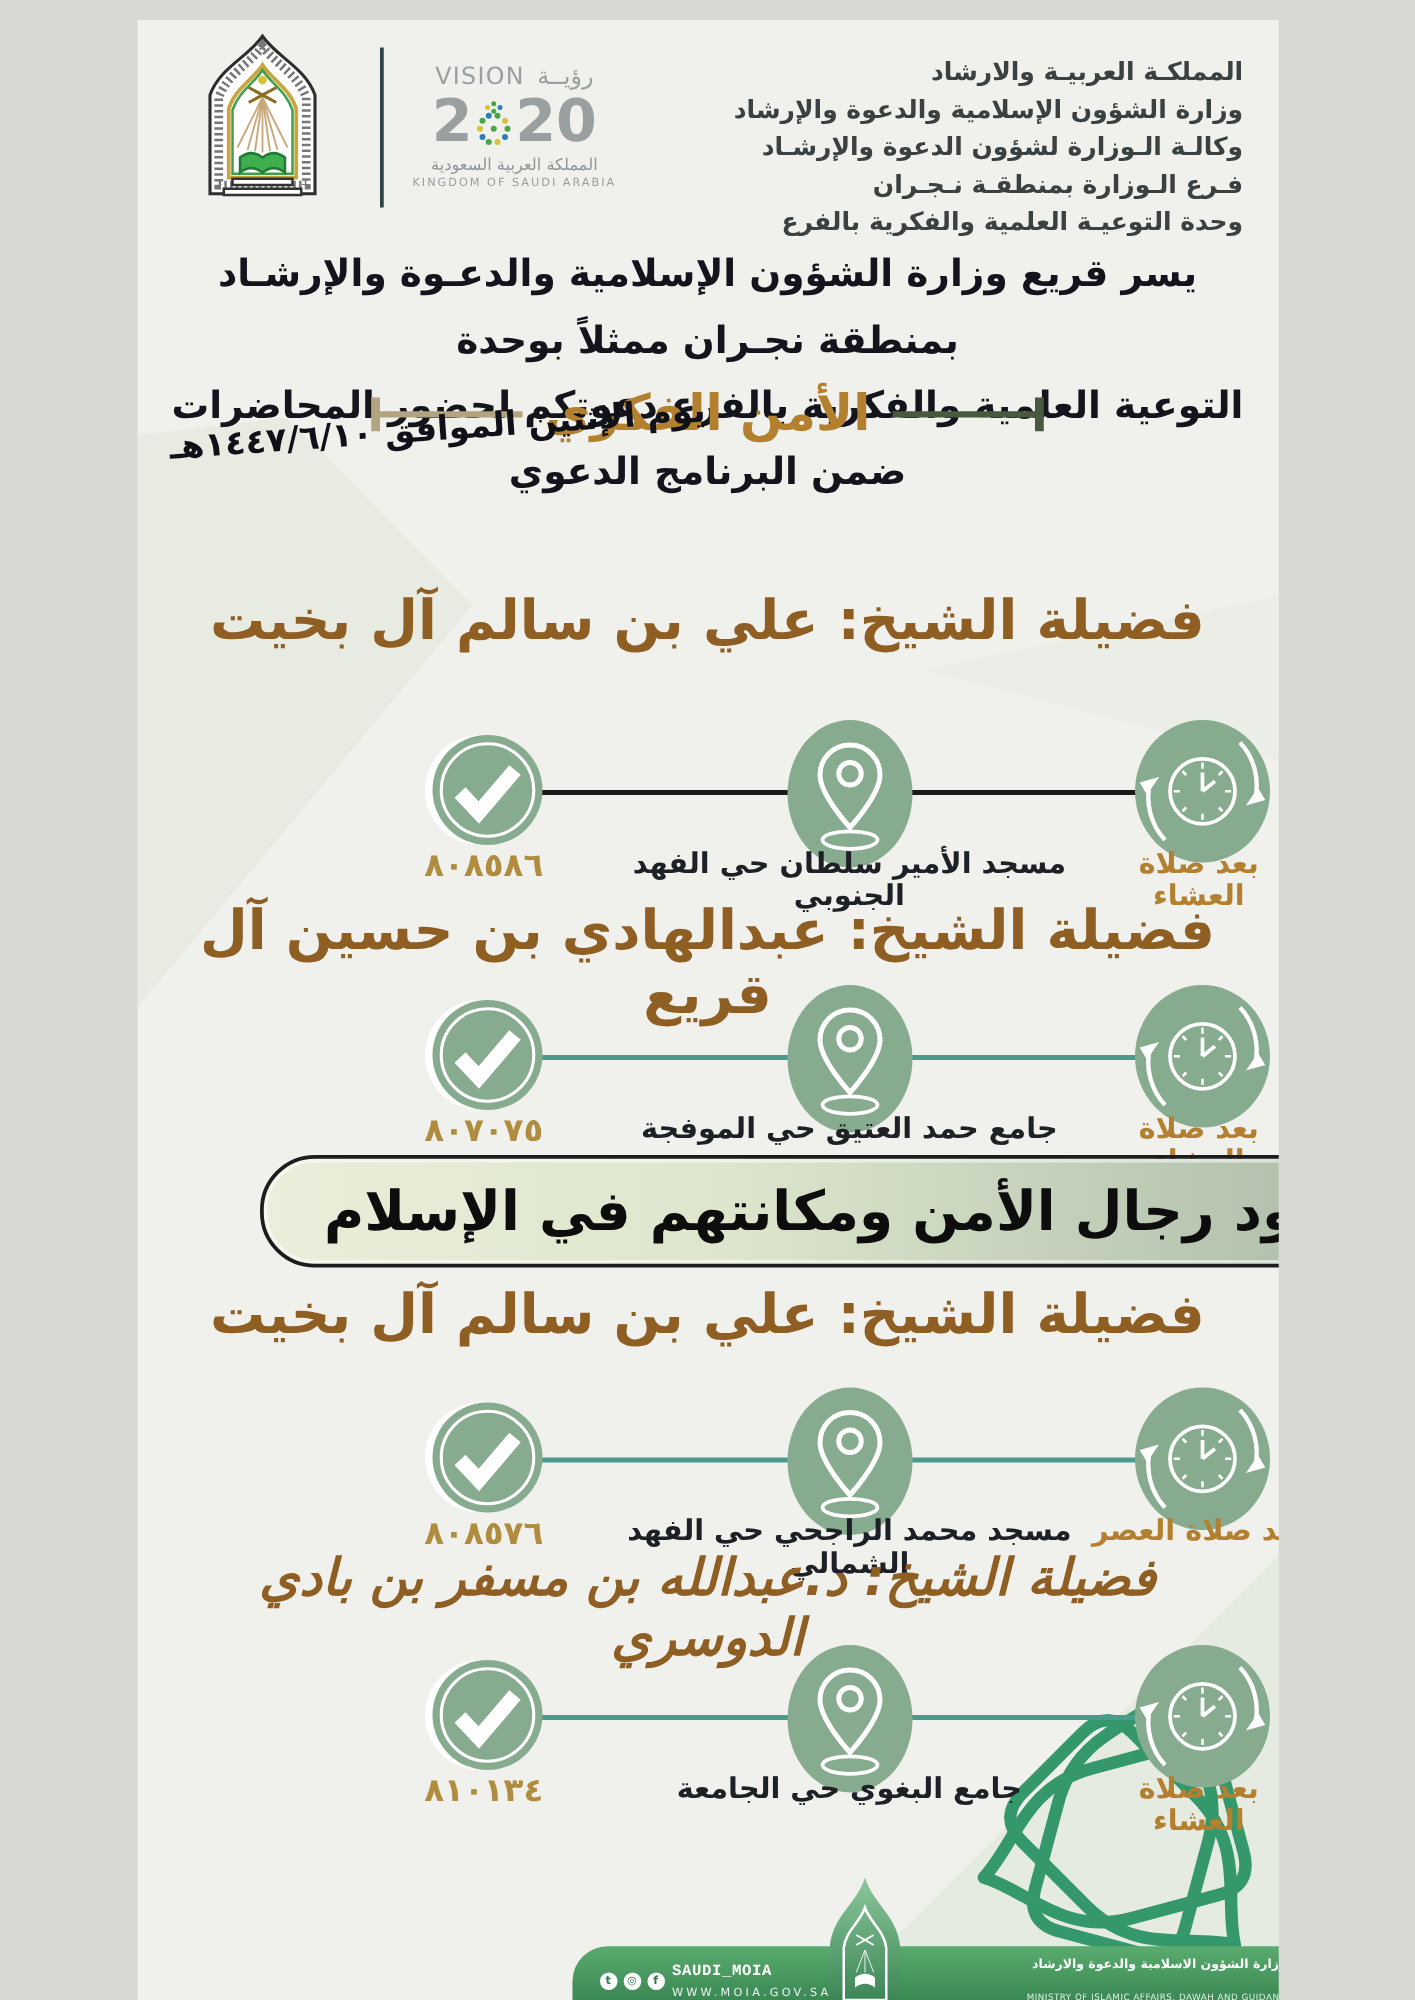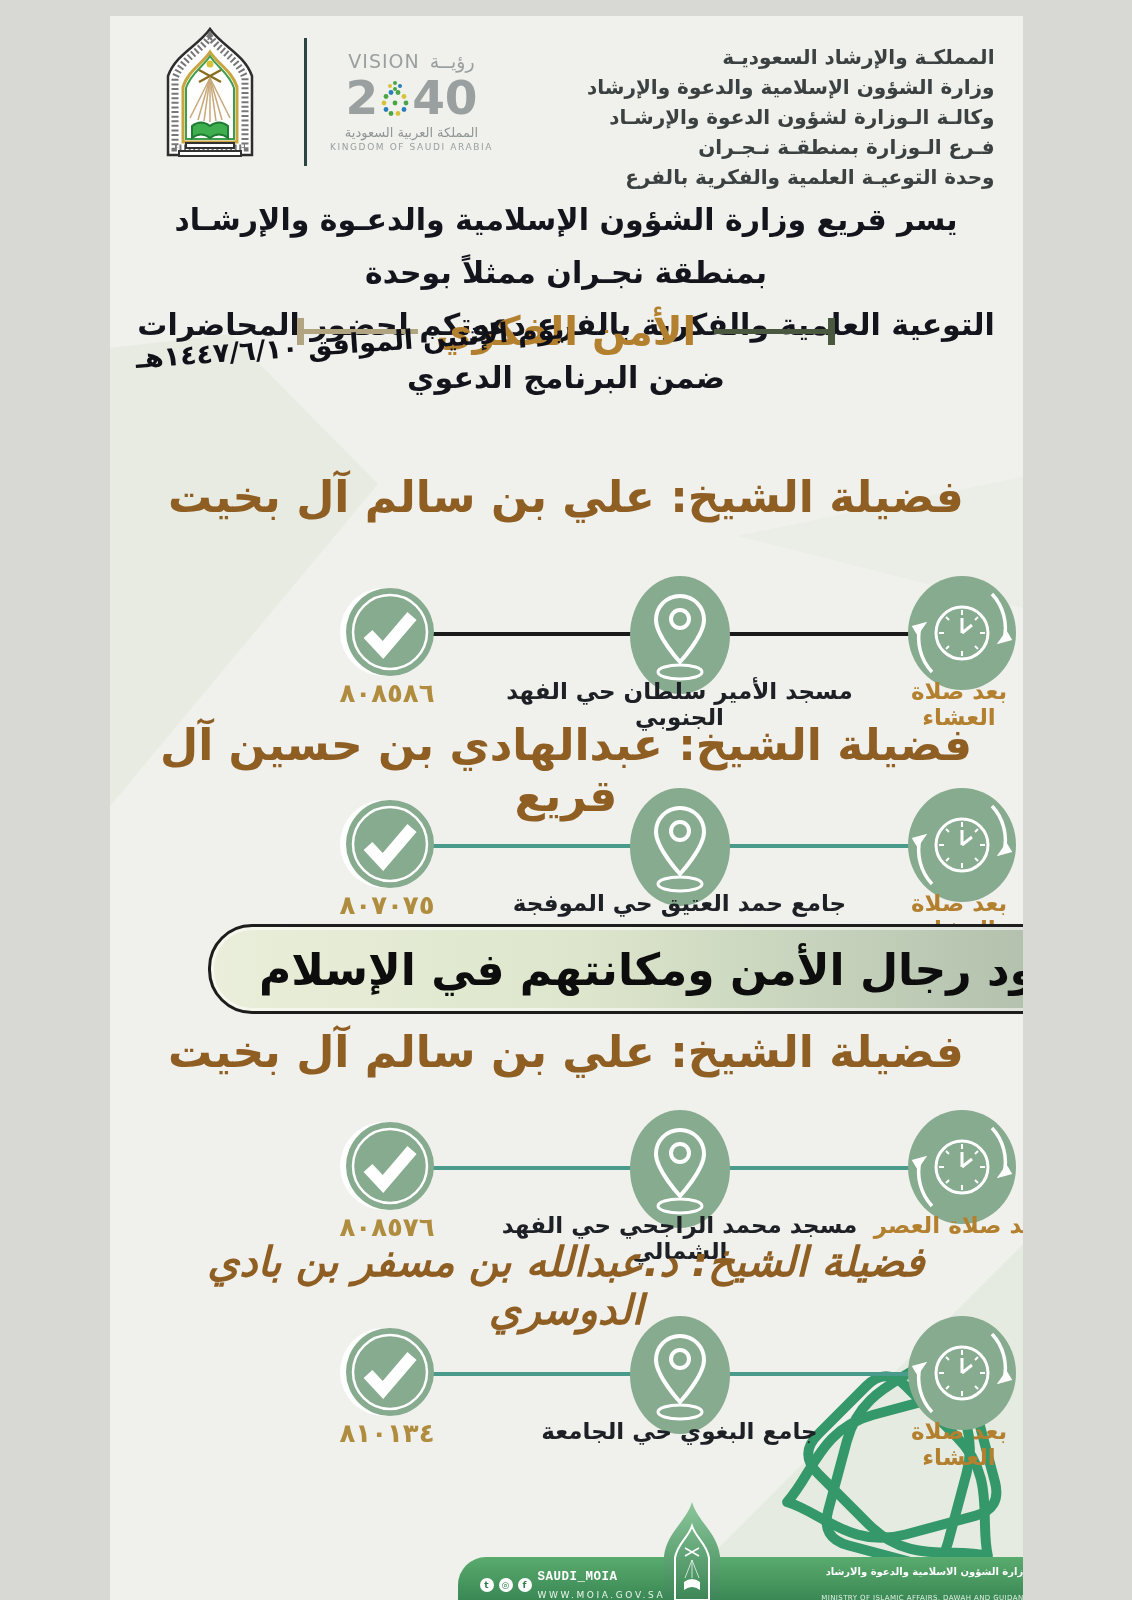--- a/index.html
+++ b/index.html
@@ -131,28 +131,28 @@
             <circle cx="13" cy="15.5" r="2.4" fill="#2a7fb8"></circle>
           <circle cx="20" cy="15.5" r="2.4" fill="#4aa546"></circle>
             <circle cx="26" cy="19.5" r="2.4" fill="#d8c23a"></circle>
           <circle cx="17" cy="6" r="2" fill="#4aa546"></circle>
             <circle cx="12" cy="9" r="2" fill="#d8c23a"></circle>
           <circle cx="22" cy="9" r="2" fill="#2a7fb8"></circle>
             <circle cx="17" cy="12" r="2" fill="#4aa546"></circle>
           <circle cx="17" cy="26" r="2.4" fill="#4aa546"></circle>
         </g>
       </svg>
-      <span>40</span>
+      <span>20</span>
     </div>
     <div class="vision-ar">المملكة العربية السعودية</div>
     <div class="vision-en">KINGDOM OF SAUDI ARABIA</div>
   </div>
 
   <div class="ministry">
-    <div>المملكـة والإرشاد السعوديـة</div>
+    <div>المملكـة العربيـة والارشاد</div>
     <div>وزارة الشؤون الإسلامية والدعوة والإرشاد</div>
     <div>وكالـة الـوزارة لشؤون الدعوة والإرشـاد</div>
     <div>فـرع الـوزارة بمنطقـة نـجـران</div>
     <div>وحدة التوعيـة العلمية والفكرية بالفرع</div>
   </div>
 
   <div class="intro">
     <div>يسر قريع وزارة الشؤون الإسلامية والدعـوة والإرشـاد بمنطقة نجـران ممثلاً بوحدة</div>
     <div>التوعية العلمية والفكرية بالفرع دعوتكم لحضور المحاضرات ضمن البرنامج الدعوي</div>
   </div>

